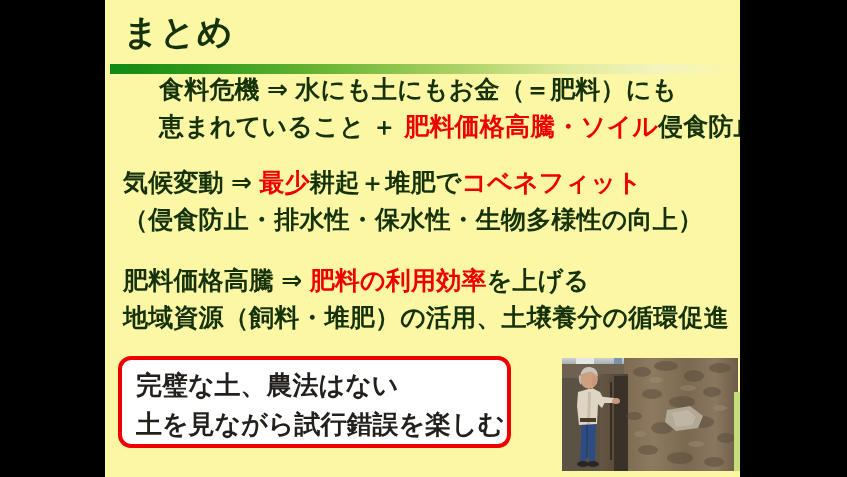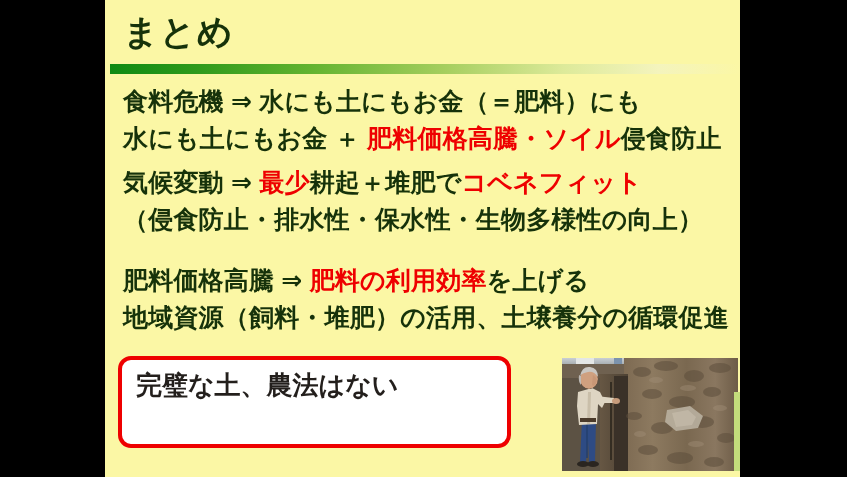--- a/index.html
+++ b/index.html
@@ -65,21 +65,21 @@
   .body-block {
     position: absolute;
     left: 18px;
     color: #16320a;
     font-size: 25px;
     font-weight: 700;
     line-height: 37px;
     letter-spacing: 0.2px;
     white-space: nowrap;
   }
-  .para-1 { top: 83px; }
+  .para-1 { top: 71px; margin-left: 36px; }
   .para-2 { top: 164px; }
   .para-3 { top: 262px; }
 
   .body-block .ln { display: block; }
   .hl { color: #ee0000; }
 
   
   .callout {
     position: absolute;
     left: 13px;
@@ -148,21 +148,21 @@
 
     <div class="slide-title">まとめ</div>
 
     <div class="title-rule"></div>
 
     <div class="body-block para-1">
       <span class="ln">
         <span>食料危機 ⇒ 水にも土にもお金（＝肥料）にも</span>
       </span>
       <span class="ln">
-        <span>水にも土にもお金 ＋ </span><span class="hl">肥料価格高騰・ソイル</span><span>侵食防止</span>
+        <span>恵まれていること ＋ </span><span class="hl">肥料価格高騰・ソイル</span><span>侵食防止</span>
       </span>
     </div>
 
     <div class="body-block para-2">
       <span class="ln">
         <span>気候変動 ⇒ </span><span class="hl">最少</span><span>耕起＋堆肥で</span><span class="hl">コベネフィット</span>
       </span>
       <span class="ln">
         <span>（侵食防止・排水性・保水性・生物多様性の向上）</span>
       </span>
@@ -173,20 +173,21 @@
         <span>肥料価格高騰 ⇒ </span><span class="hl">肥料の利用効率</span><span>を上げる</span>
       </span>
       <span class="ln">
         <span>地域資源（飼料・堆肥）の活用、土壌養分の循環促進</span>
       </span>
     </div>
 
     <div class="callout">
       <div class="callout-text">
         <span class="ln">完璧な土、農法はない</span>
+        <span class="ln">土を見ながら試行錯誤を楽しむ</span>
       </div>
     </div>
 
     <div class="photo-wrap">
       <div class="photo-inner">
         <svg class="photo-svg" viewBox="0 0 176 113" preserveAspectRatio="none">
           <defs>
             <linearGradient id="wallG" x1="0" y1="0" x2="1" y2="0">
               <stop offset="0%" stop-color="#7d6a52"></stop>
               <stop offset="25%" stop-color="#8d7a60"></stop>

